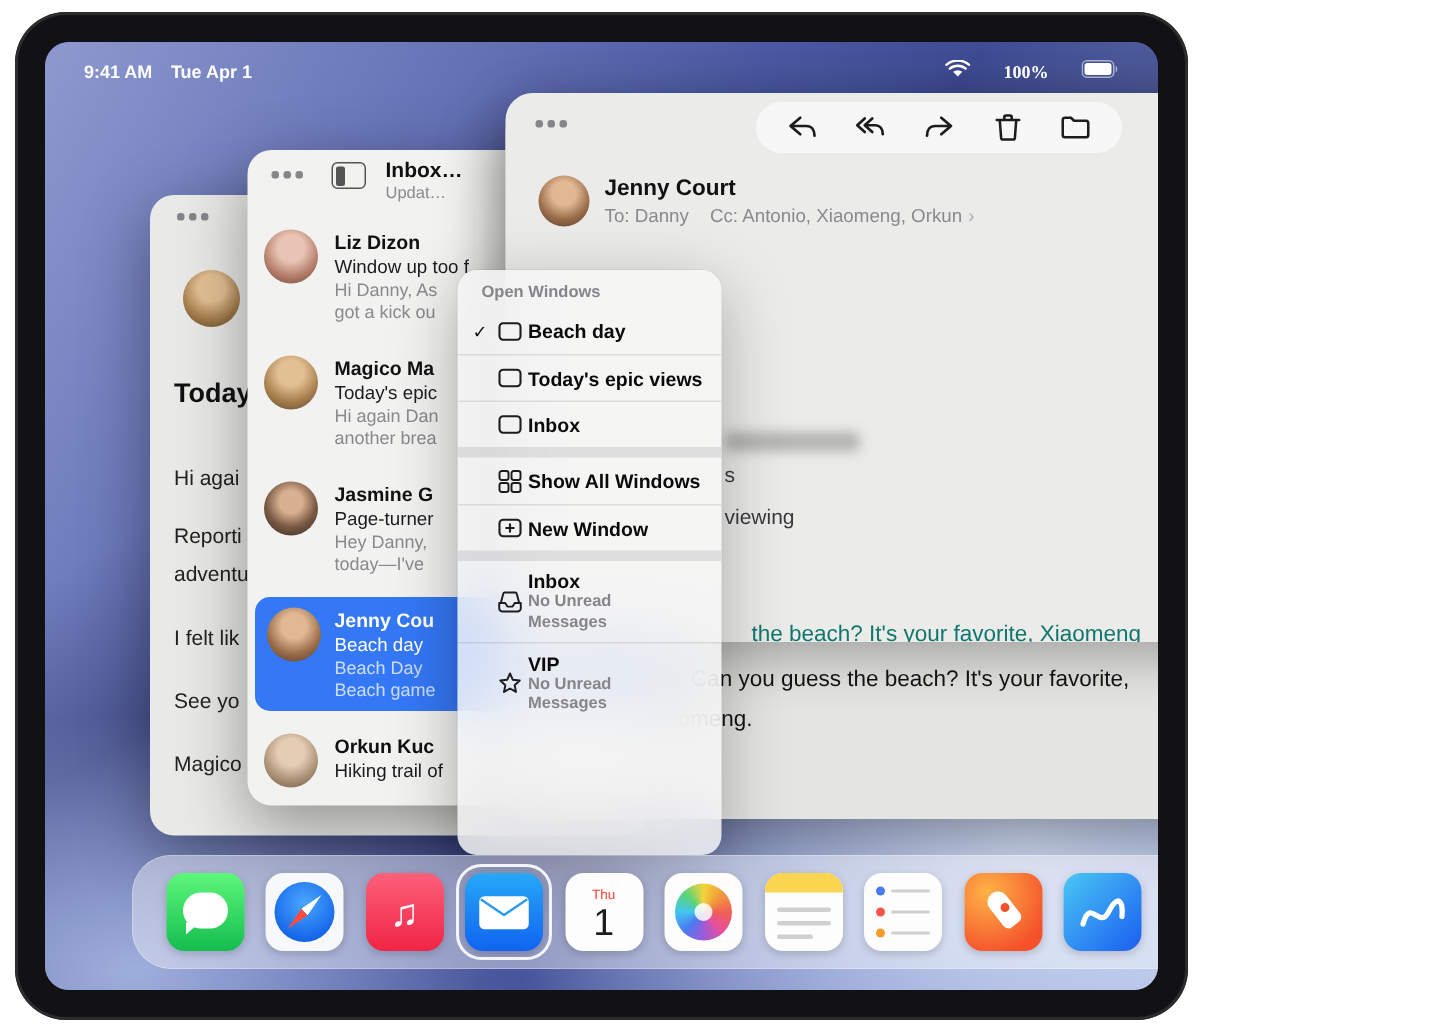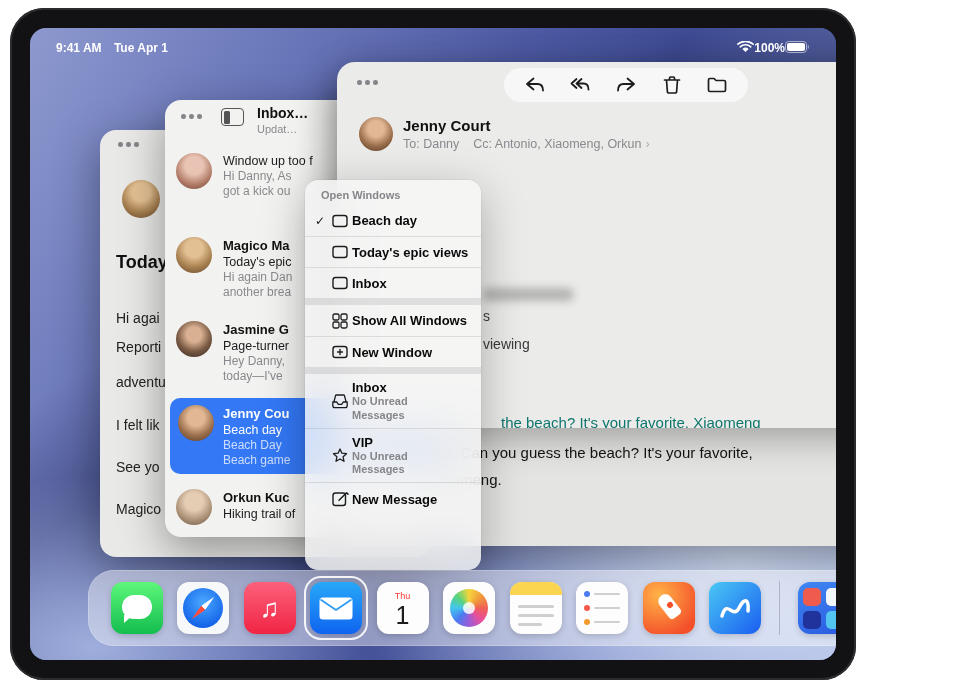--- a/index.html
+++ b/index.html
@@ -1,36 +1,36 @@
 <!DOCTYPE html>
 <html><head>
 <meta charset="utf-8">
 <style>
   * { margin:0; padding:0; box-sizing:border-box; }
   body { background:#fff; font-family:"Liberation Sans","DejaVu Sans",sans-serif;
          -webkit-font-smoothing:antialiased; width:960px; height:690px; position:relative; }
 
   
-  .device { position:absolute; left:10px; top:8px; width:846px; height:672px;
+  .device { position:absolute; left:10px; top:8px; width:782px; height:672px;
             background:#121214; border-radius:34px; box-shadow:inset 0 0 0 2px #2c2c2e; }
   .screen { position:absolute; inset:20px; border-radius:16px; overflow:hidden; background:#3d4a92; }
   .wallpaper { position:absolute; inset:0;
     background:
       radial-gradient(90% 70% at 88% 84%, rgba(216,228,250,.95) 0%, rgba(216,228,250,0) 55%),
       radial-gradient(60% 45% at 8% 98%, rgba(172,188,230,.85) 0%, rgba(172,188,230,0) 60%),
       linear-gradient(150deg, rgba(22,26,68,0) 34%, rgba(22,26,68,.32) 47%, rgba(22,26,68,.14) 57%, rgba(22,26,68,0) 68%),
       linear-gradient(118deg, #8d99ce 0%, #6b78ba 22%, #4c59a2 45%, #3f4c94 58%, #6d7dbe 78%, #9dacda 100%);
   }
 
   
   .status-bar { position:absolute; left:0; right:0; top:0; height:30px; z-index:20;
                 display:flex; justify-content:space-between; align-items:center; padding:10px 26px 0 26px;
                 color:#fff; font-size:12px; font-weight:bold; }
   .sb-left span { margin-right:9px; }
-  .sb-right { display:flex; align-items:center; gap:0; }
+  .sb-right { display:flex; align-items:center; gap:22px;font-family:Liberation Serif, serif; }
 
   
   .win { position:absolute; border-radius:16px; box-shadow:0 14px 45px rgba(0,0,0,.38); overflow:hidden; }
   .win-dots { position:absolute; display:flex; gap:3.5px; }
   .win-dots i { width:4.5px; height:4.5px; border-radius:50%; background:#86868a; }
   .avatar { border-radius:50%; position:absolute; }
 
   
   .win-today { left:70px; top:102px; width:332px; height:427px; background:#e9e9e7; z-index:1; }
   .win-today .win-dots { left:18px; top:12px; }
@@ -186,39 +186,40 @@
 
     <div class="win win-today">
       <div class="win-dots">
           <i></i>
           <i></i>
           <i></i>
         </div>
       <div class="avatar av-cowboy"></div>
       <div class="today-title">Today…</div>
       <div class="today-line" style="top:180px">Hi agai</div>
-      <div class="today-line" style="top:209px">Reporti</div>
+      <div class="today-line" style="top:219px">Reporti</div>
       <div class="today-line" style="top:244px">adventu</div>
       <div class="today-line" style="top:287px">I felt lik</div>
       <div class="today-line" style="top:329px">See yo</div>
       <div class="today-line" style="top:371px">Magico</div>
     </div>
 
     <div class="win win-list">
       <div class="win-dots">
           <i></i>
           <i></i>
           <i></i>
         </div>
       <div class="sidebar-toggle"></div>
       <div class="list-title">Inbox…</div>
       <div class="list-subtitle">Updat…</div>
 
       <div class="mail-row" style="top:46px">
         <div class="avatar av-liz"></div>
+        <div class="mr-name">Liz Dizon</div>
         <div class="mr-subj">Window up too f</div>
         <div class="mr-prev">Hi Danny, As</div>
         <div class="mr-prev">got a kick ou</div>
       </div>
       <div class="mail-row" style="top:130px">
         <div class="avatar av-magico"></div>
         <div class="mr-name">Magico Ma</div>
         <div class="mr-subj">Today's epic</div>
         <div class="mr-prev">Hi again Dan</div>
         <div class="mr-prev">another brea</div>
@@ -382,30 +383,20 @@
         <span class="ctx-icon">
             <svg width="20" height="20" viewBox="0 0 20 20">
               <path d="M10 3 L11.9 7.2 16.5 7.7 13.1 10.8 14 15.3 10 13 6 15.3 6.9 10.8 3.5 7.7 8.1 7.2 Z" fill="none" stroke="#1c1c1e" stroke-width="1.3" stroke-linejoin="round"></path>
             </svg>
           </span>
         <span>
           <span class="ctx-label" style="display:block">VIP</span>
           <span class="ctx-sub" style="display:block">No Unread</span>
           <span class="ctx-sub" style="display:block">Messages</span>
         </span>
-      </div>
-      <div class="ctx-row" style="min-height:33px">
-        <span class="ctx-check"></span>
-        <span class="ctx-icon">
-            <svg width="20" height="20" viewBox="0 0 20 20">
-              <rect x="3" y="4" width="12.5" height="12.5" rx="2.5" fill="none" stroke="#1c1c1e" stroke-width="1.4"></rect>
-              <path d="M9 11.3 L16.6 3.7 M16.6 3.7 L18 5.1" stroke="#1c1c1e" stroke-width="1.5" stroke-linecap="round"></path>
-            </svg>
-          </span>
-        <span class="ctx-label">New Message</span>
       </div>
     </div>
 
     <div class="dock">
       <div class="dock-slot">
         <div class="dock-icon ic-messages">
             <span class="bubble"></span>
             <span class="tail"></span>
           </div>
       </div>

